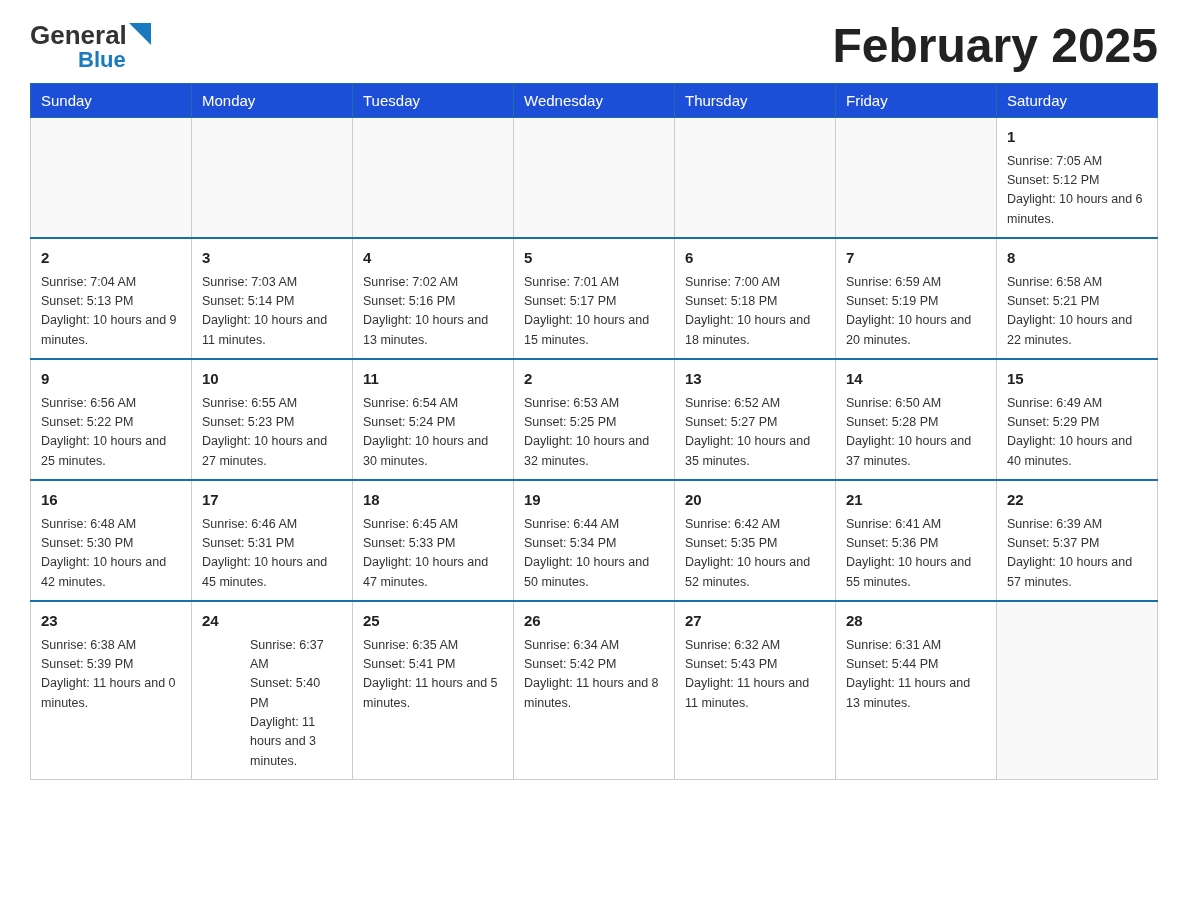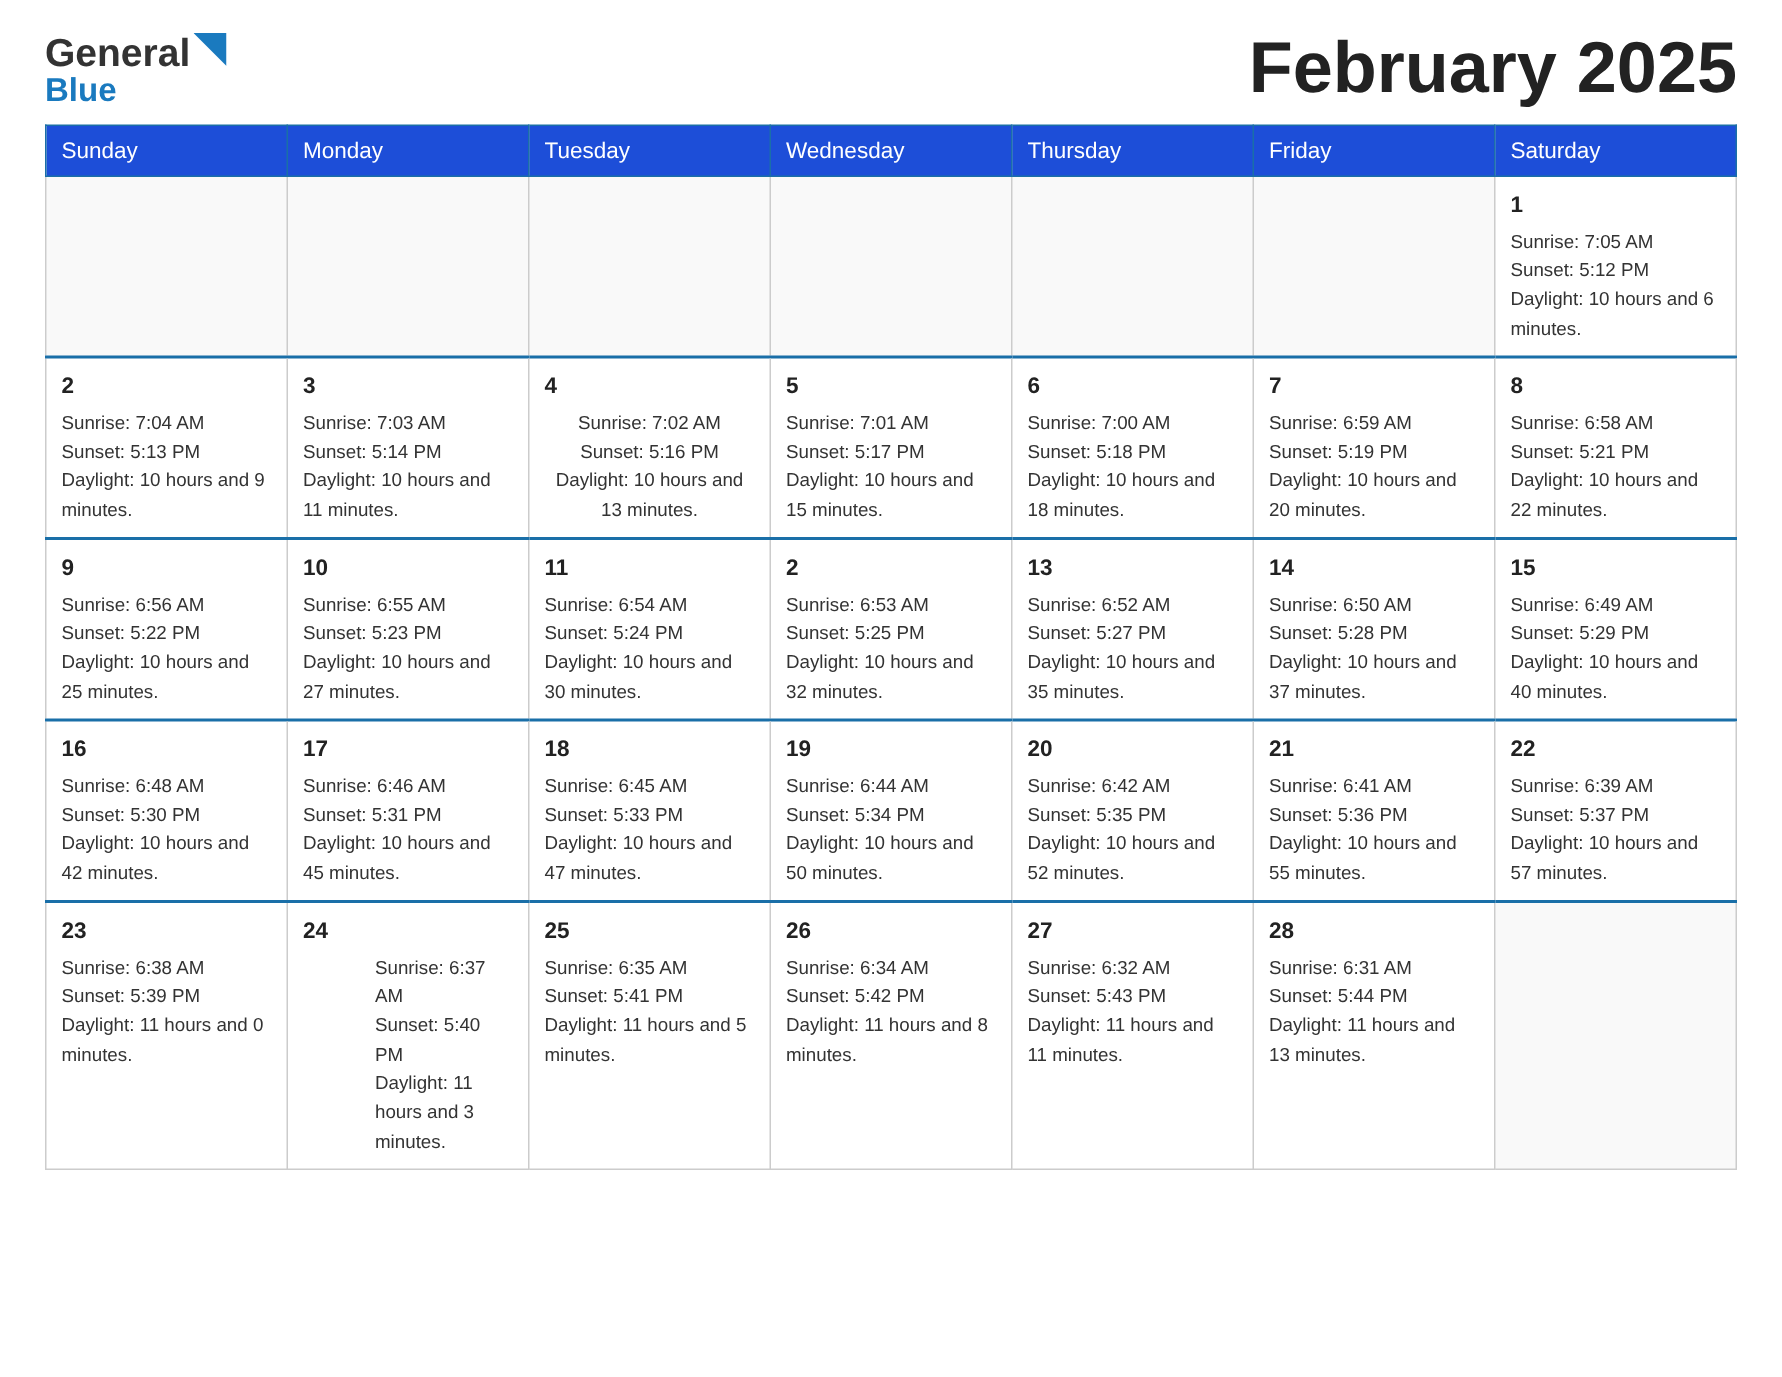--- a/index.html
+++ b/index.html
@@ -18,20 +18,21 @@
     }
     .logo-text-general {
       font-size: 26px;
       font-weight: bold;
       color: #333;
     }
     .logo-text-blue {
       font-size: 22px;
       font-weight: bold;
       color: #1a7abf;
+      margin-left: 48px;
     }
     .logo-wrapper {
       display: flex;
       flex-direction: column;
       align-items: flex-start;
     }
     .logo-line1 {
       display: flex;
       align-items: center;
     }
@@ -149,21 +150,21 @@
 Daylight: 10 hours and 9 minutes.</div>
         </td>
         <td>
           <span class="day-number">3</span>
           <div class="day-info" style="white-space: pre-line;">Sunrise: 7:03 AM
 Sunset: 5:14 PM
 Daylight: 10 hours and 11 minutes.</div>
         </td>
         <td>
           <span class="day-number">4</span>
-          <div class="day-info" style="white-space: pre-line; text-align: center;">Sunrise: 7:02 AM
+          <div class="day-info" style="white-space: pre-line;">Sunrise: 7:02 AM
 Sunset: 5:16 PM
 Daylight: 10 hours and 13 minutes.</div>
         </td>
         <td>
           <span class="day-number">5</span>
           <div class="day-info" style="white-space: pre-line;">Sunrise: 7:01 AM
 Sunset: 5:17 PM
 Daylight: 10 hours and 15 minutes.</div>
         </td>
         <td>

